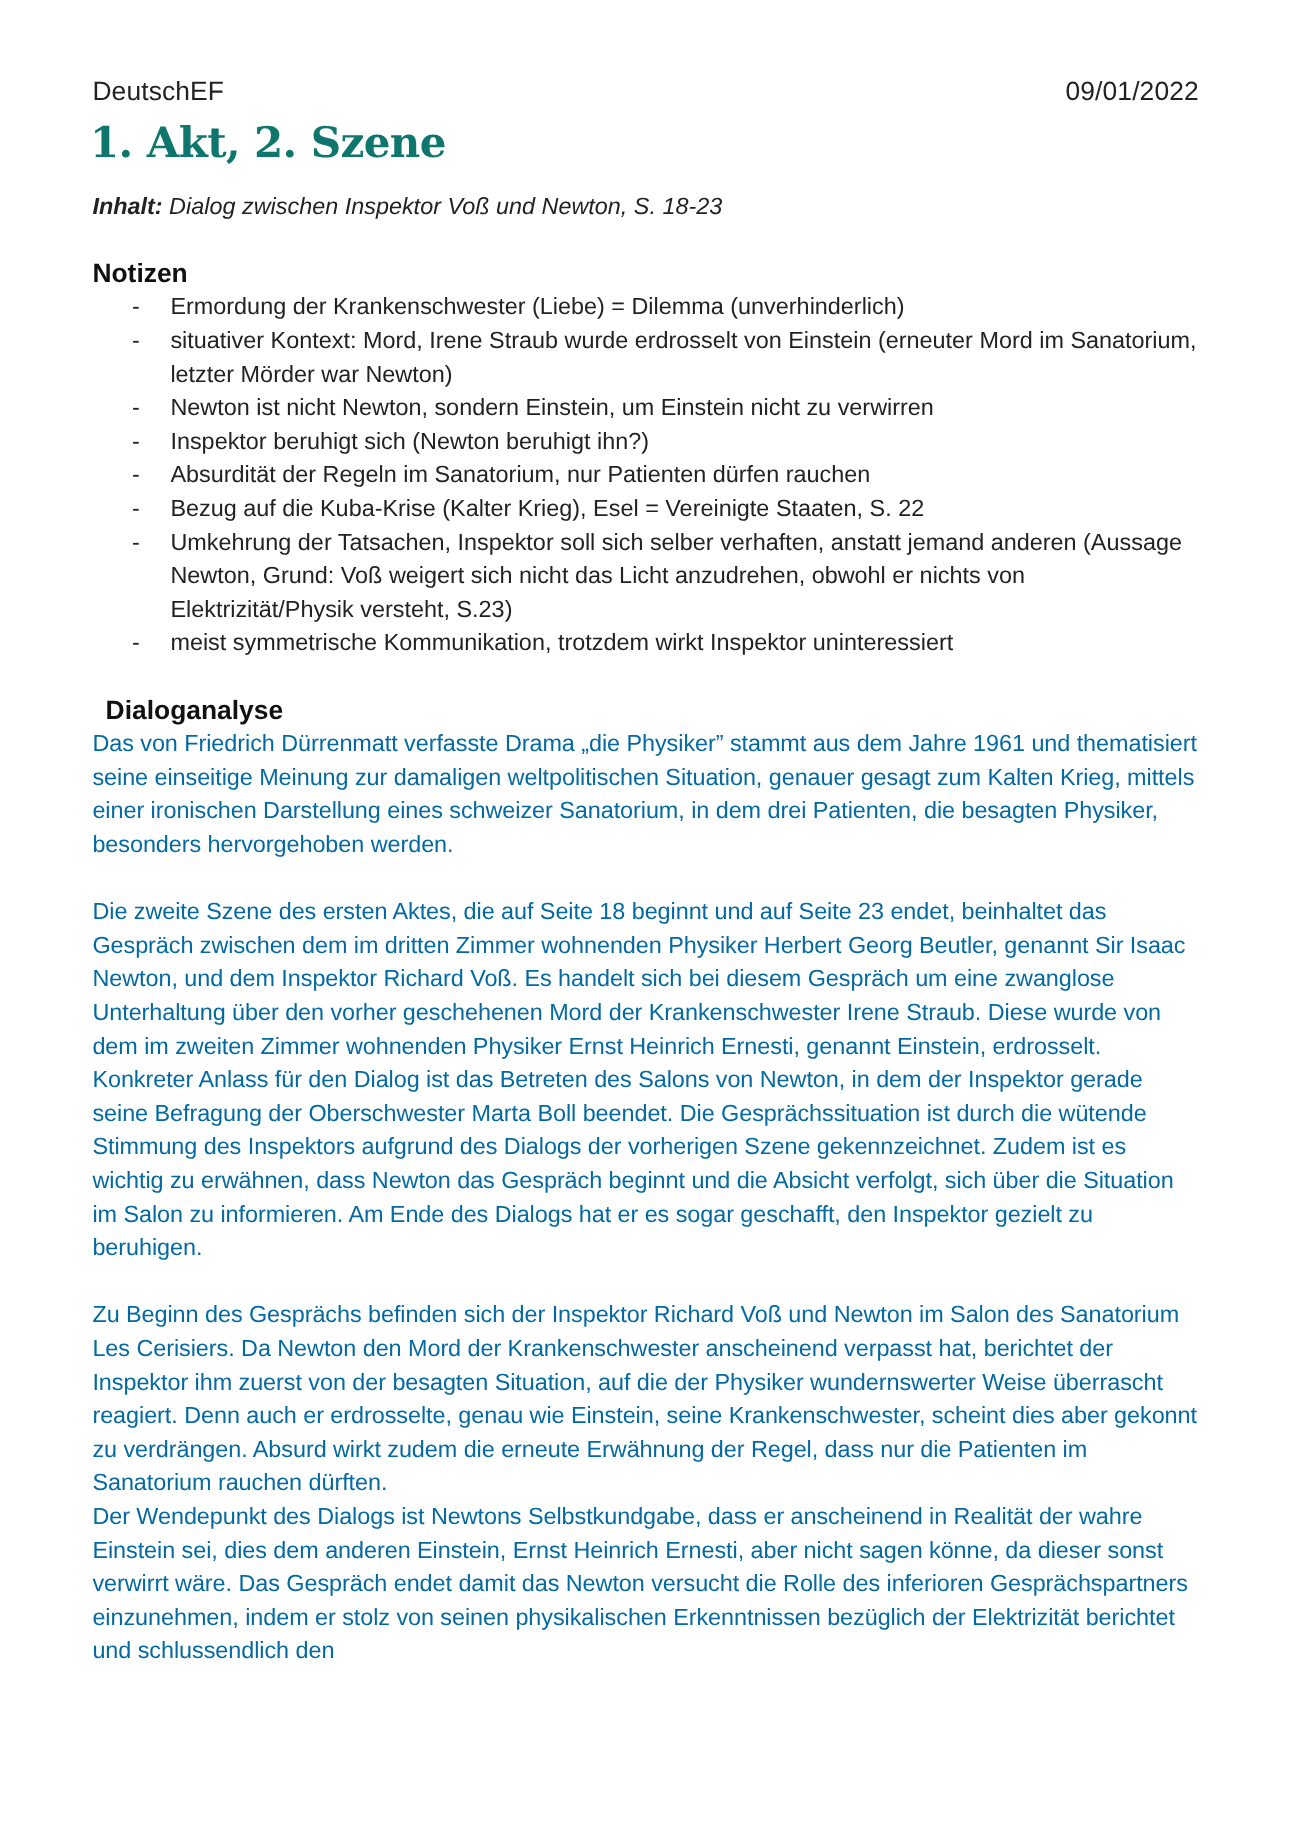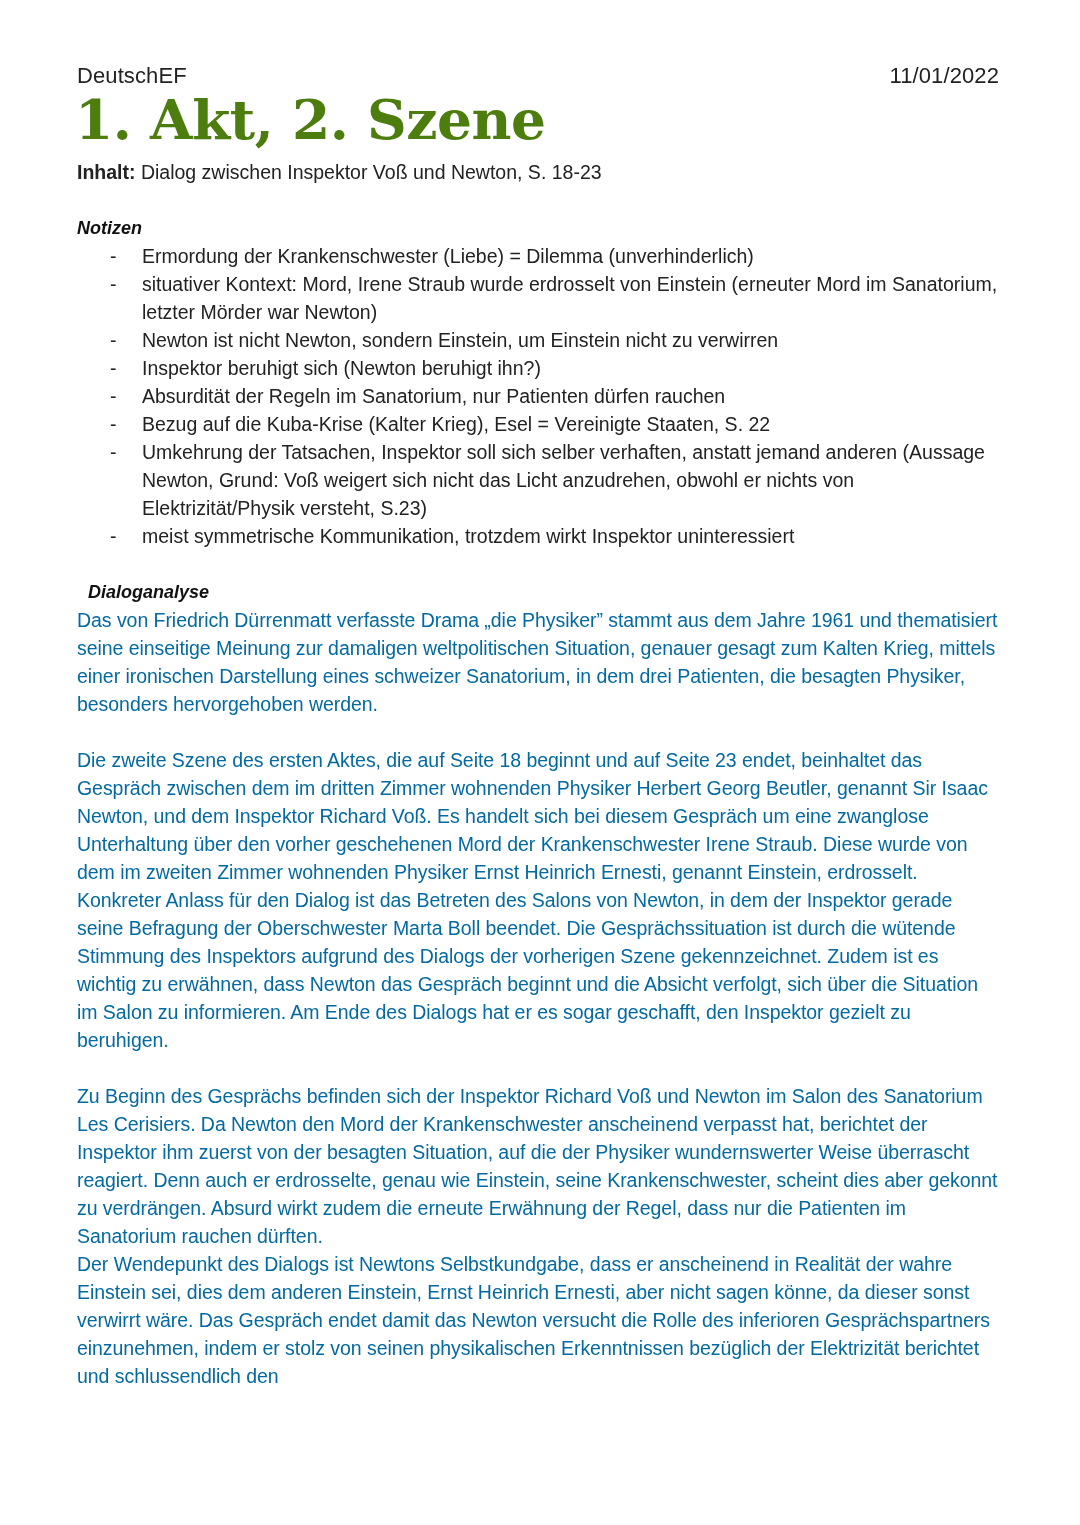--- a/index.html
+++ b/index.html
@@ -26,41 +26,41 @@
       justify-content: space-between;
       align-items: baseline;
       font-size: 22px;
       line-height: 28px;
       letter-spacing: 0.1px;
       color: #222;
     }
     .title {
       font-family: "DejaVu Serif", "Liberation Serif", serif;
       font-weight: bold;
-      font-size: 55px;
+      font-size: 35px;
       line-height: 56px;
       margin: 2px 0 0 -2px;
       letter-spacing: -0.5px;
-      color: #4d7c0f;
+      color: #0f766e;
     }
     .inhalt {
       font-size: 19.5px;
       line-height: 28px;
+      font-style: italic;
       margin-top: 10px;
       color: #222;
     }
     .inhalt .label {
       font-weight: bold;
     }
     .section-heading {
       font-weight: bold;
-      font-size: 18px;
+      font-size: 22px;
       line-height: 28px;
       color: #111;
-      font-style: italic;
     }
     .notes-heading {
       margin-top: 28px;
     }
     ul.notes {
       list-style: none;
       margin: 0;
       padding: 0;
     }
     ul.notes li {
@@ -90,21 +90,21 @@
       margin-top: 28px;
     }
   </style>
 </head>
 <body>
 
 <div class="page">
 
   <div class="header-row">
     <span>DeutschEF</span>
-    <span>11/01/2022</span>
+    <span>09/01/2022</span>
   </div>
 
   <h1 class="title">1. Akt, 2. Szene</h1>
 
   <div class="inhalt">
     <span class="label">Inhalt:</span><span> Dialog zwischen Inspektor Voß und Newton, S. 18-23</span>
   </div>
 
   <div class="section-heading notes-heading">Notizen</div>
   <ul class="notes">

